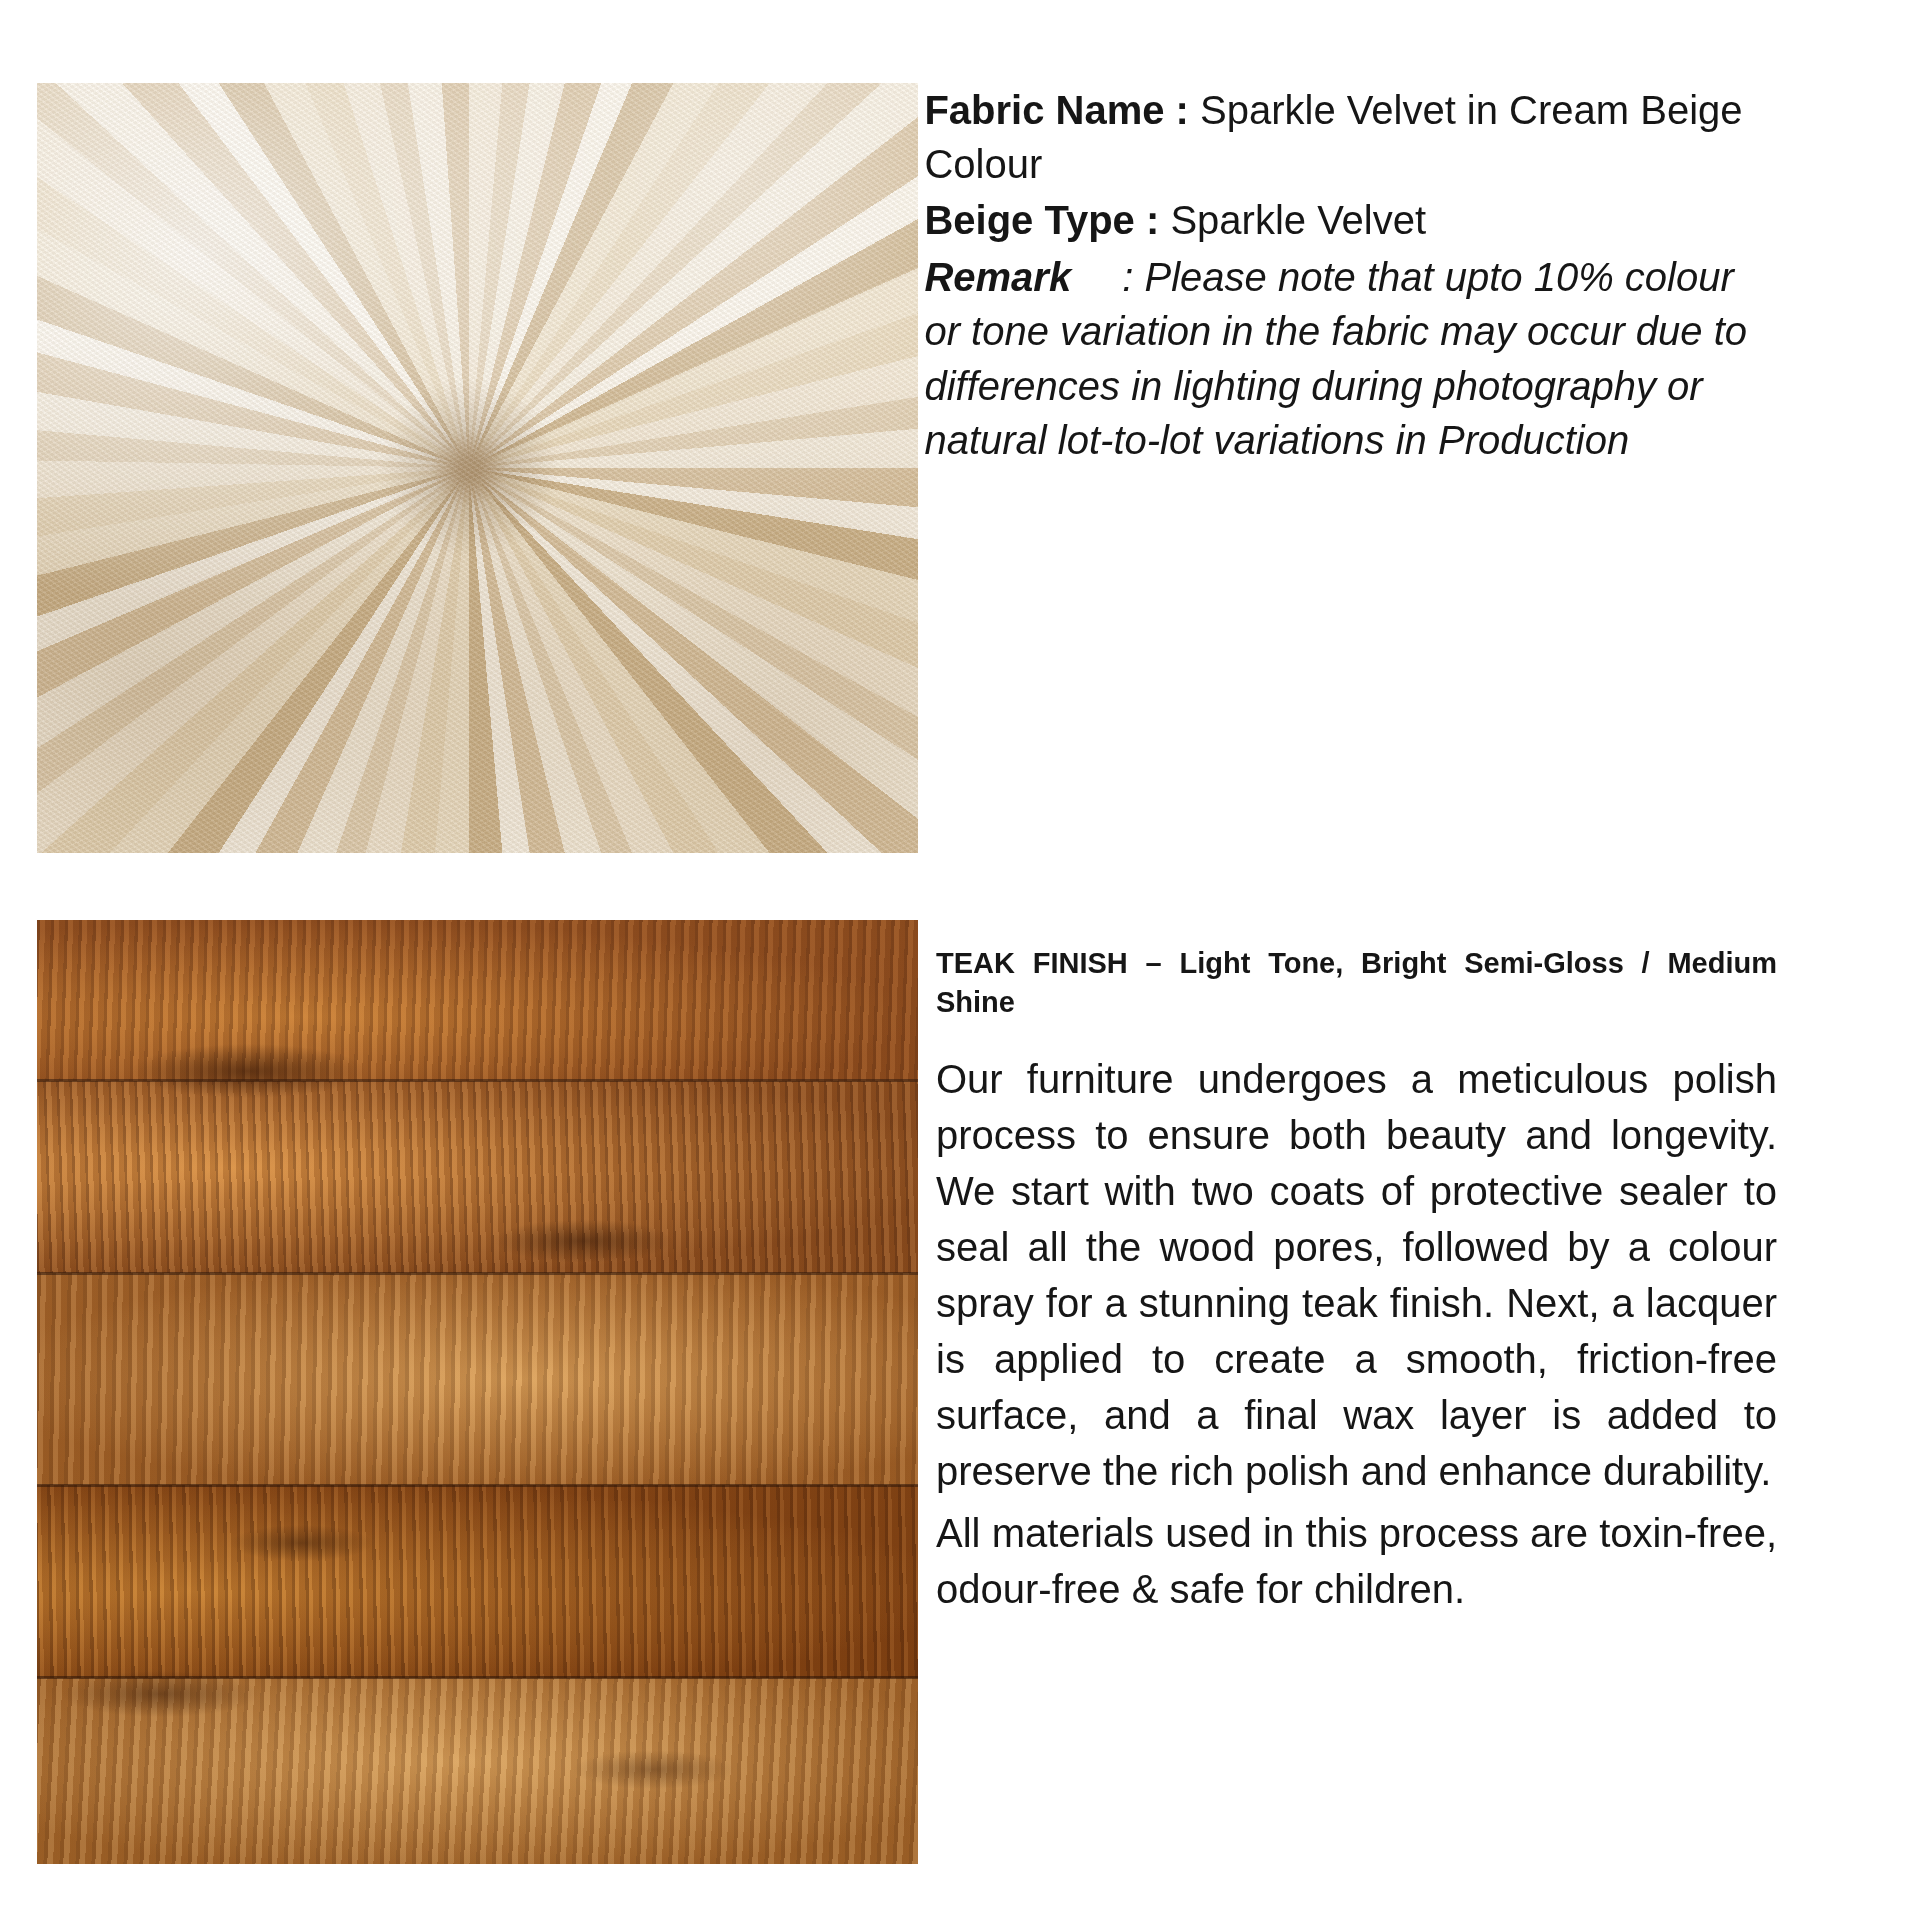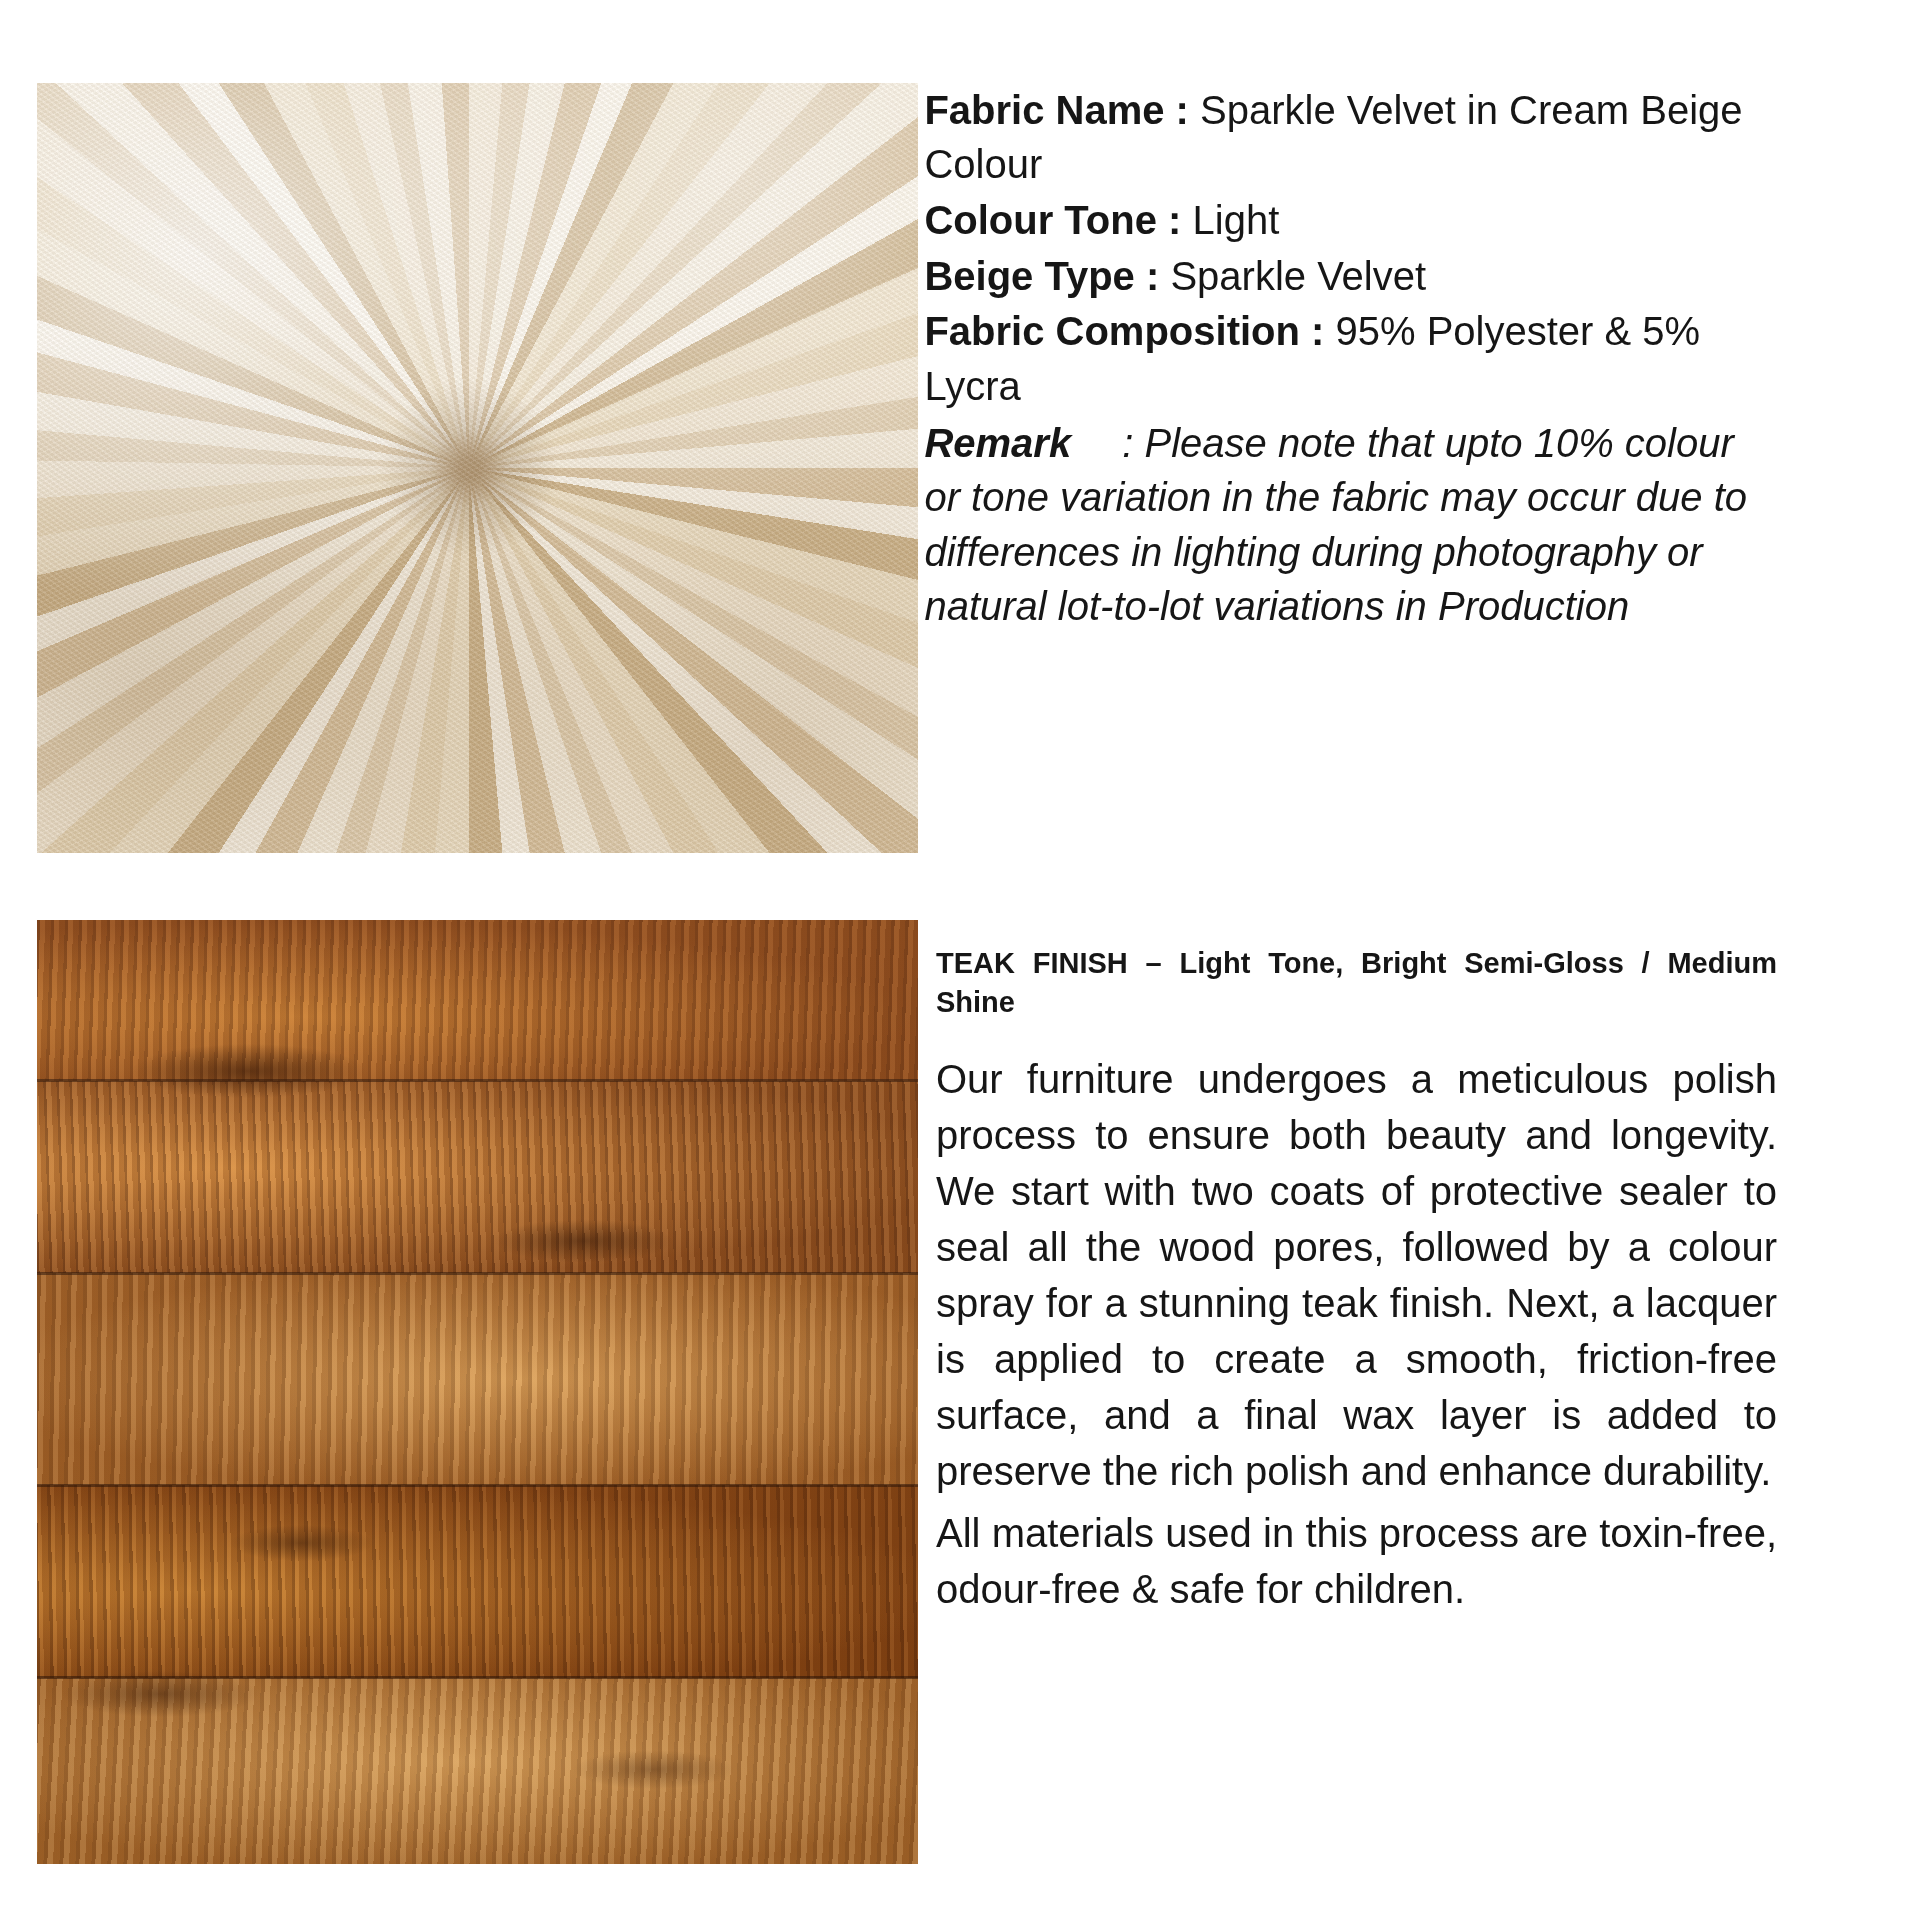--- a/index.html
+++ b/index.html
@@ -194,35 +194,27 @@
     </div>
 
     <div class="text-col-fabric">
 
       <p class="spec-line">
         <span class="spec-label">Fabric Name :</span>
         <span class="spec-value">Sparkle Velvet in Cream Beige Colour</span>
       </p>
 
 
-      <p class="spec-line">
-        <span class="spec-label">Colour Tone :</span>
-        <span class="spec-value">Light</span>
-      </p>
 
       <p class="spec-line">
         <span class="spec-label">Beige Type :</span>
         <span class="spec-value">Sparkle Velvet</span>
       </p>
 
 
-      <p class="spec-line">
-        <span class="spec-label">Fabric Composition :</span>
-        <span class="spec-value">95% Polyester &amp; 5% Lycra</span>
-      </p>
 
       <p class="spec-line remark">
         <span class="spec-label">Remark</span>
         <span class="spec-value">: Please note that upto 10% colour or tone variation in the fabric may occur due to differences in lighting during photography or natural lot-to-lot variations in Production</span>
       </p>
 
     </div>
   </div>
 
   <div class="section section-teak">

